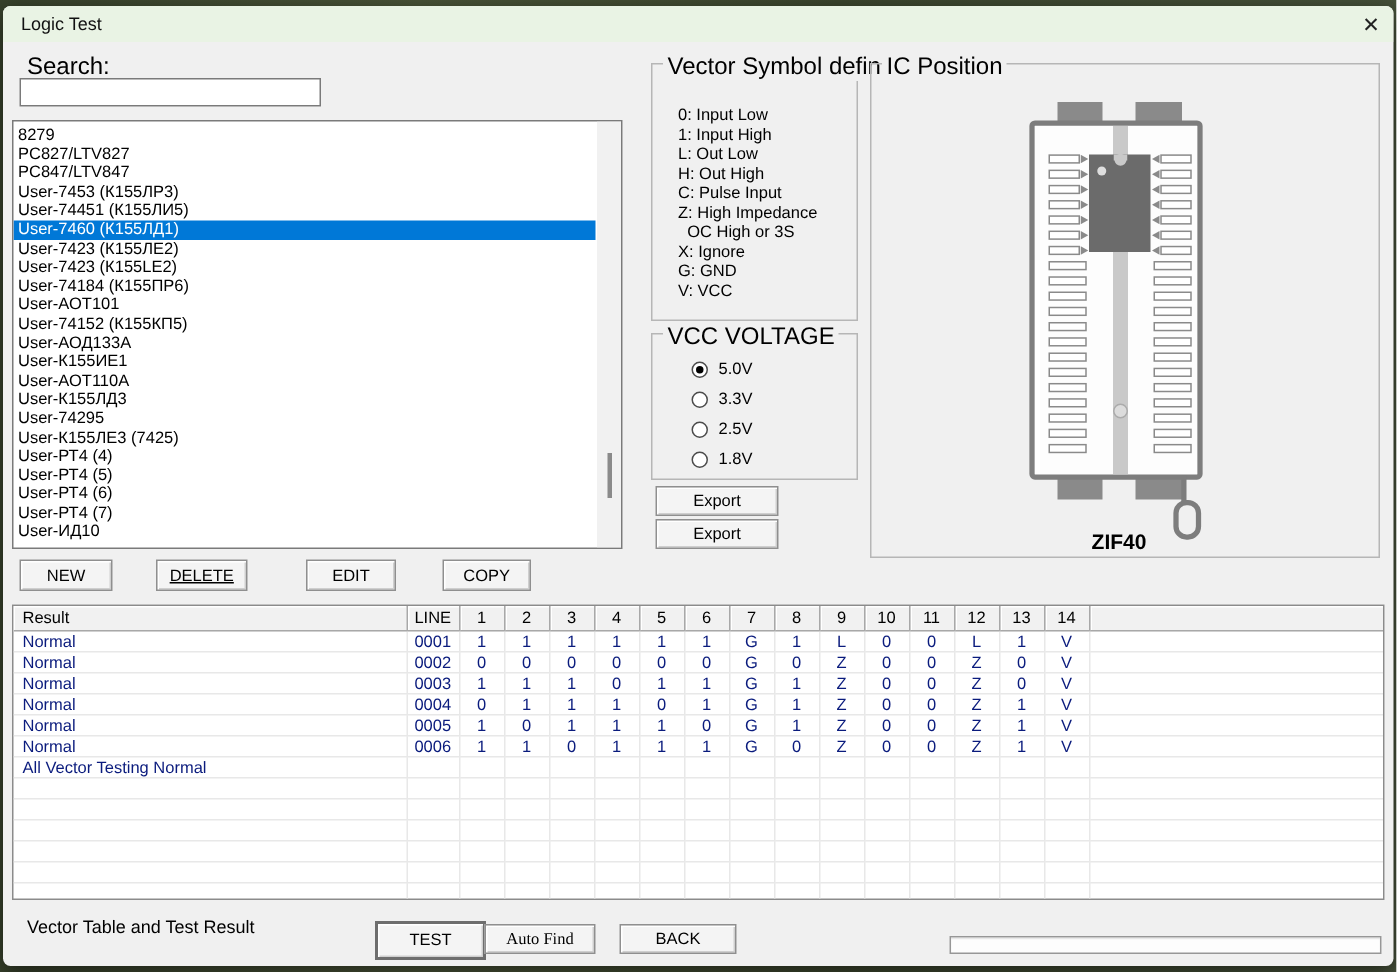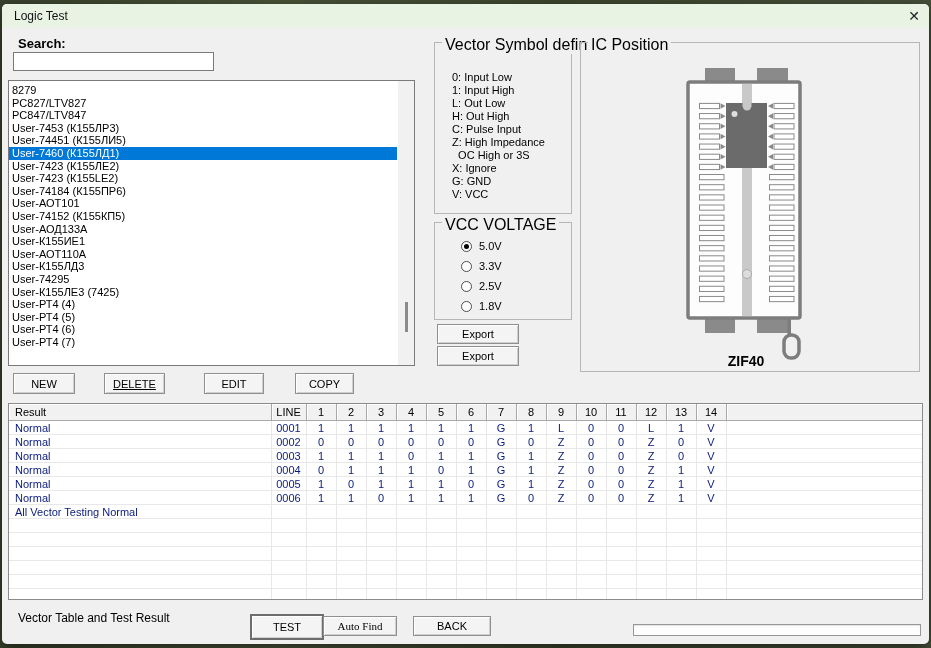--- a/index.html
+++ b/index.html
@@ -1,20 +1,20 @@
 <!DOCTYPE html>
 <html style="--sel: #0078d7; --datatext: #0a1b7d;"><head>
 <meta charset="utf-8">
 <style>
   html,body{margin:0;padding:0;}
   .desktop{position:relative;width:931px;height:648px;background:linear-gradient(90deg,#38422c,#4a5438 30%,#3c462e 60%,#46513a);font-family:"Liberation Sans",sans-serif;overflow:hidden;}
   .dialog{position:absolute;left:2px;top:4px;width:927px;height:640px;background:#f0f0f0;border-radius:5px;box-shadow:0 4px 14px rgba(0,0,0,.55);overflow:hidden;}
   .titlebar{height:24px;background:#e9f3e4;display:flex;align-items:center;padding:0 0 0 12px;font-size:12px;color:#111;}
   .close-btn{margin-left:auto;width:30px;height:24px;display:flex;align-items:center;justify-content:center;font-size:14px;color:#222;cursor:default;}
-  .lbl{position:absolute;font-size:13px;color:#000;white-space:nowrap;font-weight:bold;}
+  .lbl{position:absolute;font-size:16px;color:#000;white-space:nowrap;}
   .txtinput{position:absolute;left:11px;top:48px;width:193px;height:17px;border:1px solid #7a7a7a;background:#fff;font-size:11px;padding:0 3px;font-family:"Liberation Sans",sans-serif;}
   .listbox{position:absolute;left:6px;top:76px;width:405px;height:284px;background:#fff;border:1px solid #7a7a7a;overflow:hidden;font-size:11px;}
   .list-items{position:absolute;left:0;top:3px;right:17px;}
   .list-item{height:12.6px;line-height:12.6px;padding-left:3px;white-space:nowrap;color:#000;}
   .list-item.selected{background:var(--sel,#0078d7);color:#fff;}
   .scroll-track{position:absolute;top:0;right:0;width:16px;height:100%;background:#f1f1f1;}
   .scroll-thumb{position:absolute;right:6px;top:221px;width:3px;height:30px;background:#8a8a8a;}
   .btn{position:absolute;background:#f4f4f4;border:1px solid #8f8f8f;box-shadow:inset 1px 1px 0 #fff,inset -1px -1px 0 #cfcfcf;font-size:11px;color:#000;display:flex;align-items:center;justify-content:center;font-family:"Liberation Sans",sans-serif;}
   .btn.default{border:2px solid #6e6e6e;}
   .group{position:absolute;border:1px solid #b6b6b6;}
@@ -65,20 +65,21 @@
           <div class="list-item">User-АОД133А</div>
           <div class="list-item">User-К155ИЕ1</div>
           <div class="list-item">User-АОТ110А</div>
           <div class="list-item">User-К155ЛД3</div>
           <div class="list-item">User-74295</div>
           <div class="list-item">User-К155ЛЕ3 (7425)</div>
           <div class="list-item">User-РТ4 (4)</div>
           <div class="list-item">User-РТ4 (5)</div>
           <div class="list-item">User-РТ4 (6)</div>
           <div class="list-item">User-РТ4 (7)</div>
+          <div class="list-item">User-ИД10</div>
         </div>
       <div class="scroll-track">
         <div class="scroll-thumb"></div>
       </div>
     </div>
 
     <div class="btn" style="left:11px;top:369px;width:60px;height:19px;">NEW</div>
     <div class="btn" style="left:102px;top:369px;width:59px;height:19px;text-decoration:underline;">DELETE</div>
     <div class="btn" style="left:202px;top:369px;width:58px;height:19px;">EDIT</div>
     <div class="btn" style="left:293px;top:369px;width:57px;height:19px;">COPY</div>

